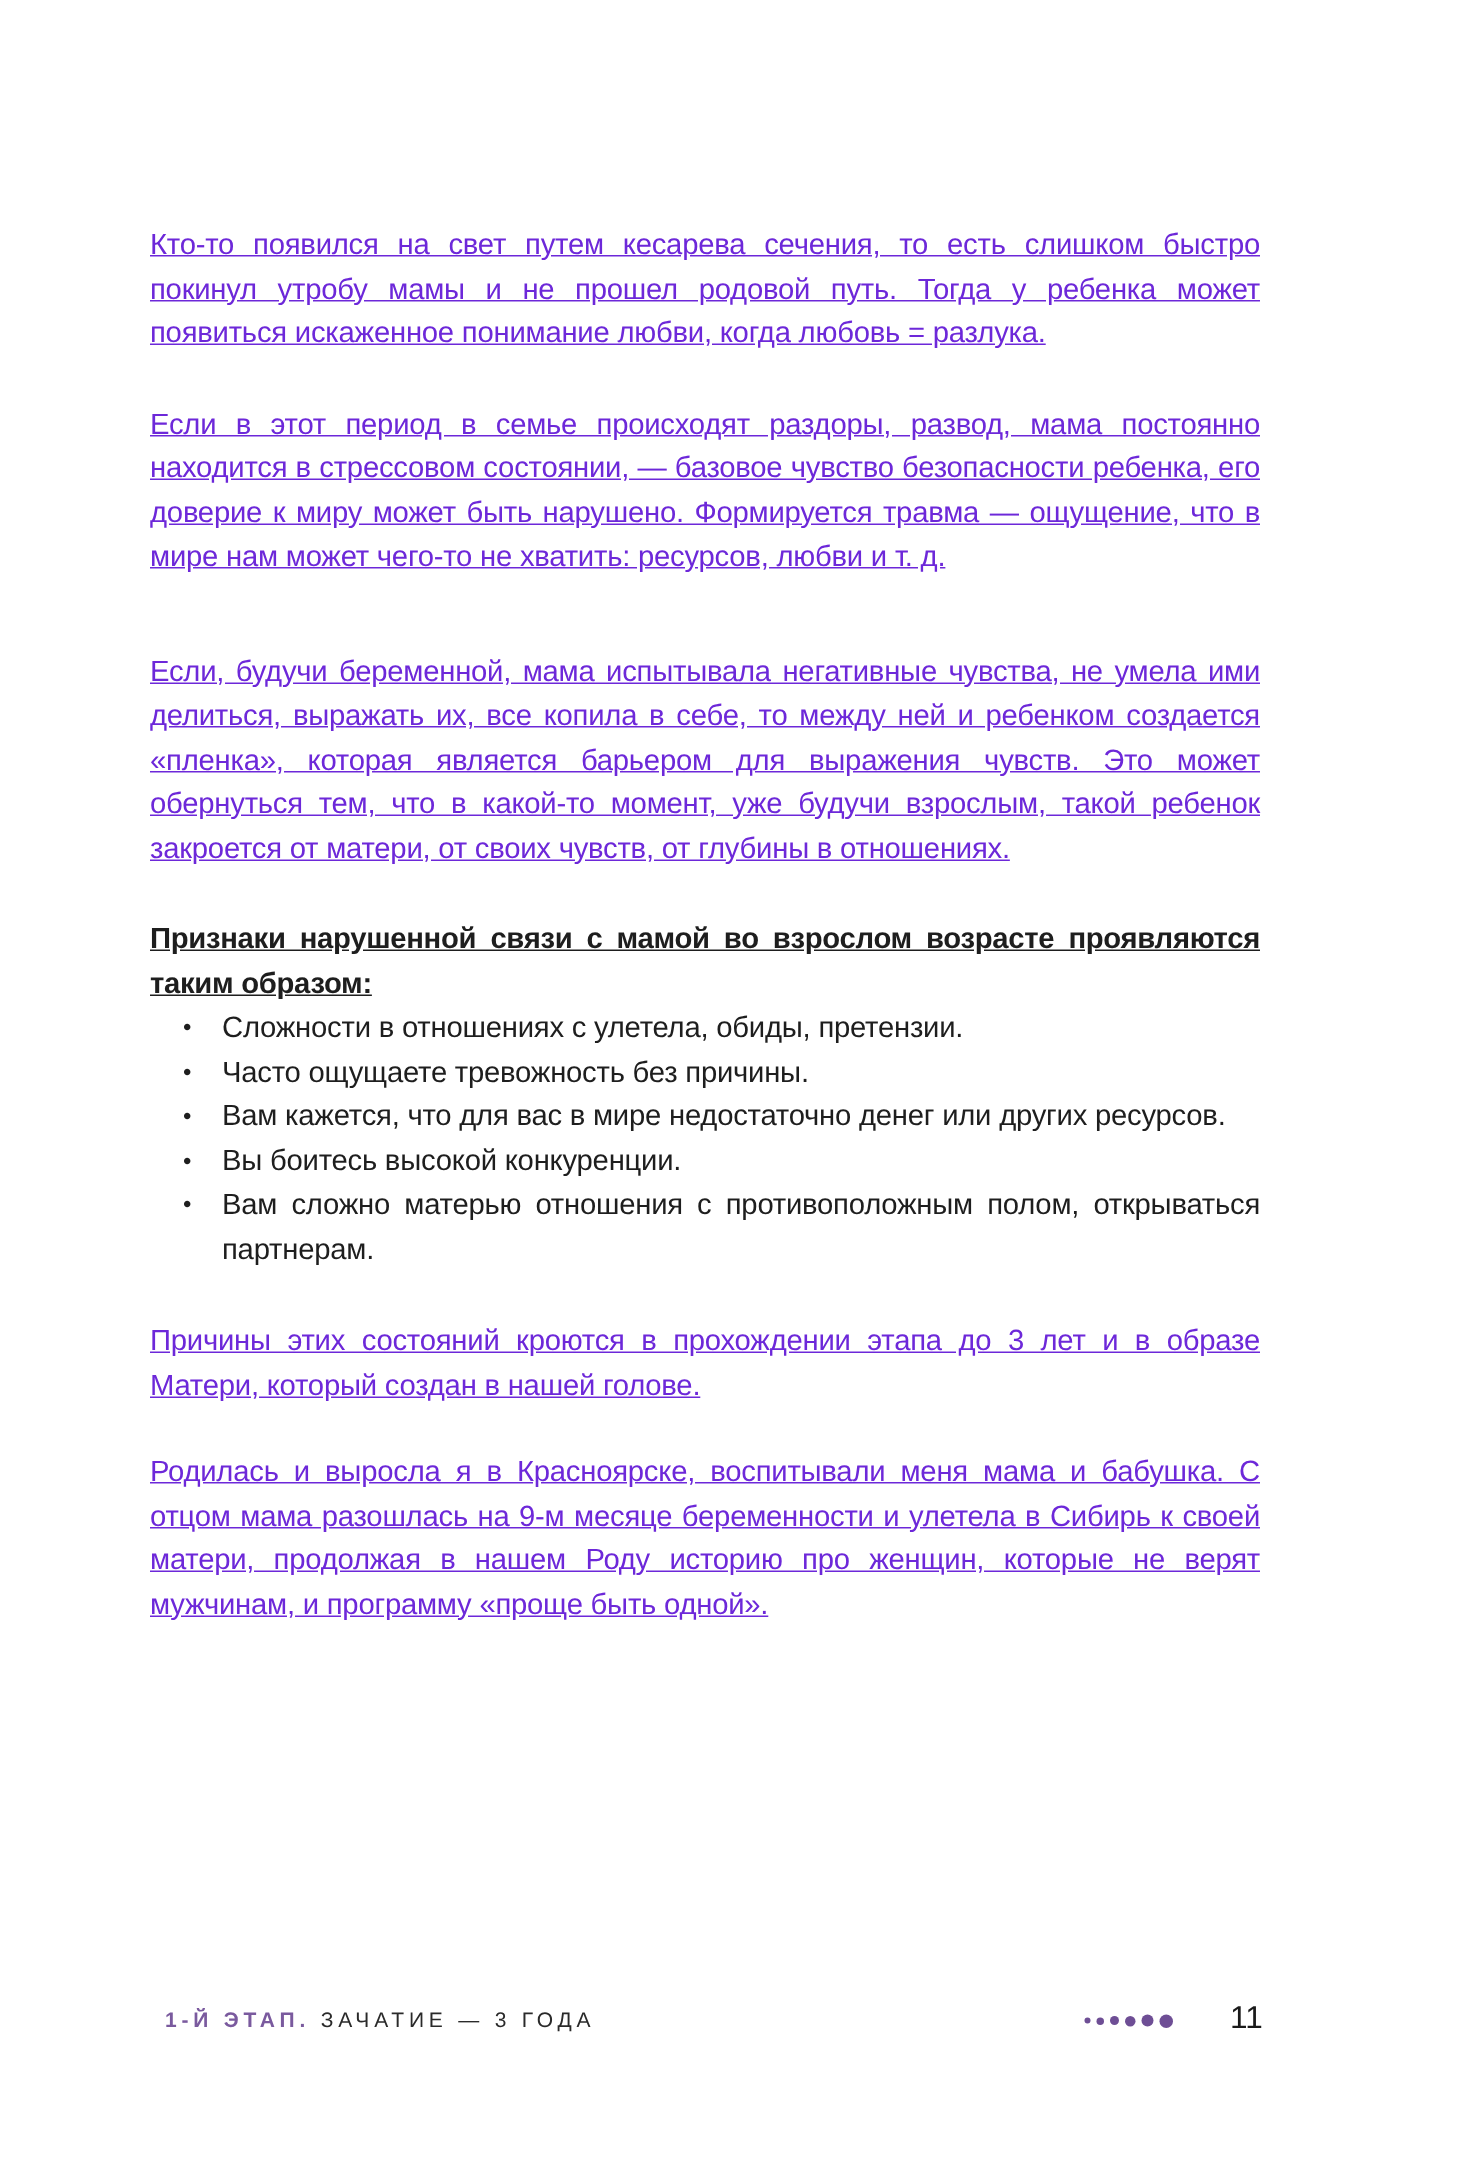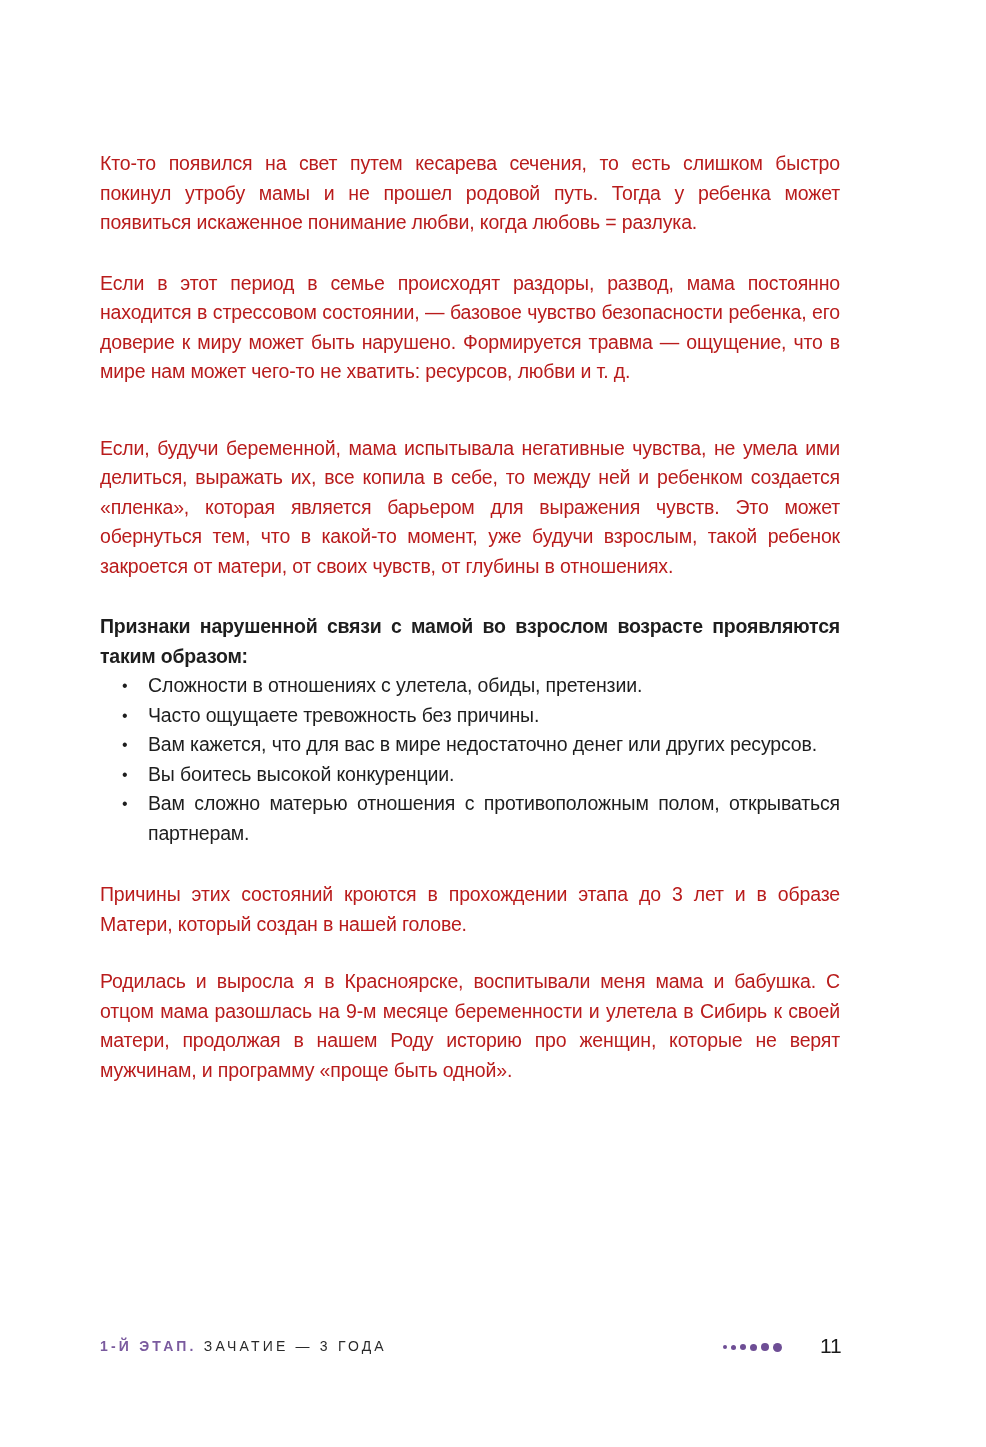--- a/index.html
+++ b/index.html
@@ -17,39 +17,41 @@
     .page {
       position: absolute;
       left: 100px;
       top: 149px;
       width: 740px;
     }
     .para {
       margin: 0 0 28px 0;
       font-size: 19.5px;
       line-height: 29.5px;
-      color: #b91c1c;
+      color: #6d28d9;
       text-align: justify;
       text-align-last: left;
       letter-spacing: -0.15px;
       hyphens: manual;
+      text-decoration: underline;
     }
     .para.p1 { margin-bottom: 31px; }
     .para.p2 { margin-bottom: 47px; }
     .para.p3 { margin-bottom: 31px; }
     .signs-block { margin: 0 0 32px 0; }
     .signs-heading {
       margin: 0;
       font-size: 19.5px;
       line-height: 29.5px;
       font-weight: bold;
       color: #1e1e1e;
       text-align: justify;
       text-align-last: left;
       letter-spacing: -0.2px;
+      text-decoration: underline;
     }
     .signs-list {
       list-style: none;
       margin: 0;
       padding: 0;
     }
     .signs-list li {
       position: relative;
       padding-left: 48px;
       font-size: 19.5px;
@@ -71,21 +73,21 @@
     }
     .footer {
       position: absolute;
       left: 100px;
       top: 1334px;
       width: 740px;
       height: 24px;
     }
     .footer-chapter {
       position: absolute;
-      left: 0;
+      left: 10px;
       top: 4px;
       font-size: 14px;
       letter-spacing: 3.2px;
       color: #2a2a2a;
       white-space: nowrap;
     }
     .footer-chapter .accent {
       color: #7a5a9e;
       font-weight: bold;
     }

